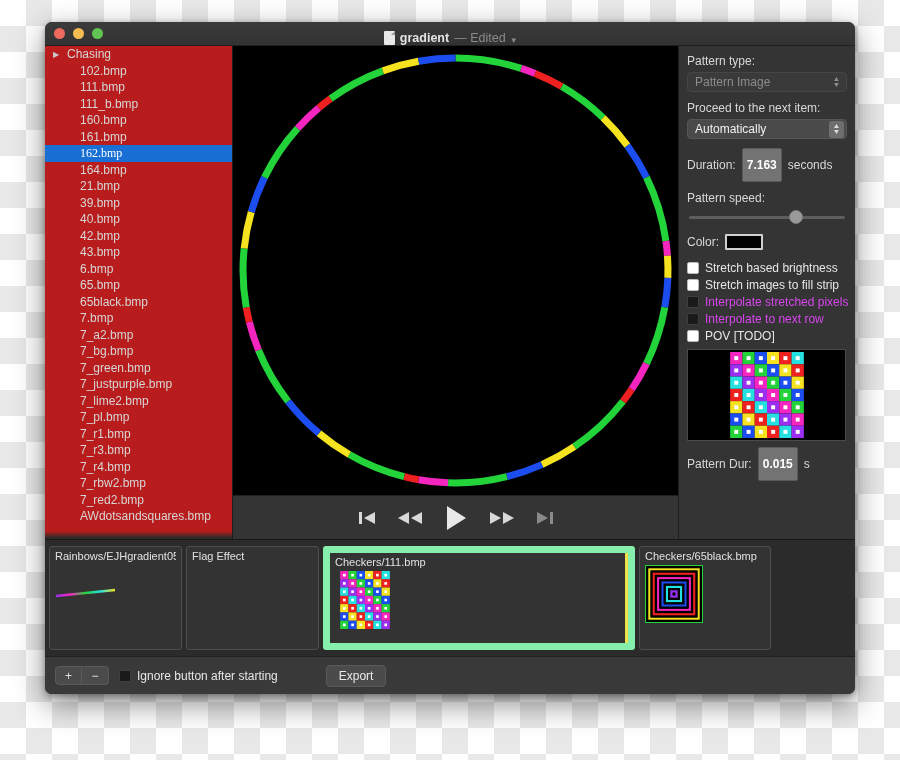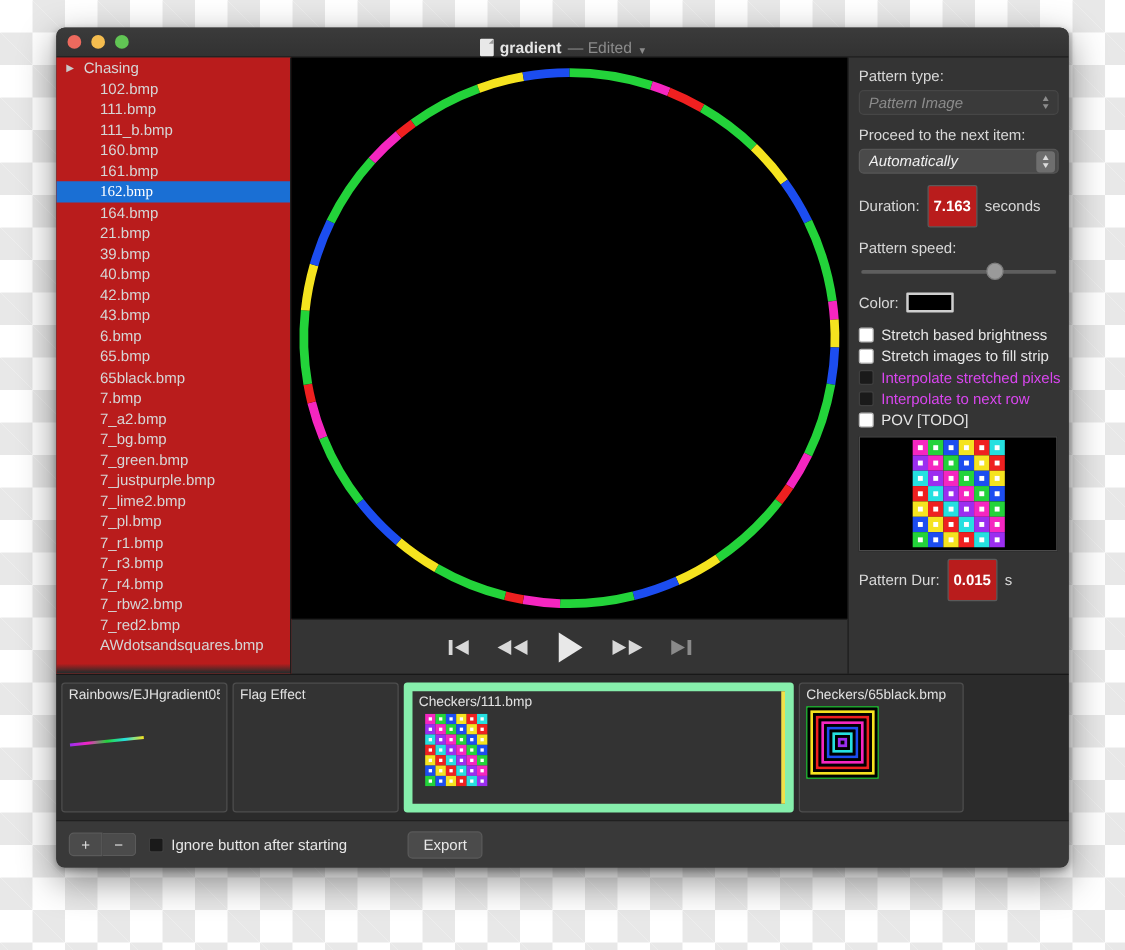--- a/index.html
+++ b/index.html
@@ -126,37 +126,36 @@
   }
   .insp-label { color: #d8d8d8; font-size: 12px; margin-bottom: 4px; }
   .insp-gap { height: 9px; }
 
   .popup {
     height: 20px; border-radius: 4px;
     display: flex; align-items: center;
     padding: 0 2px 0 7px;
     font-size: 12px; position: relative;
     border: 1px solid #4c4c4c;
-    font-style: italic;
   }
   .popup.disabled { background: #3a3a3a; color: #8c8c8c; border-color: #464646; }
   .popup.enabled  { background: #4a4a4a; color: #f0f0f0; border-color: #565656; }
   .popup .ptext { flex: 1; overflow: hidden; white-space: nowrap; }
   .chev-box {
     width: 15px; height: 17px; border-radius: 3px;
     display: flex; align-items: center; justify-content: center;
     font-size: 8px; line-height: 7px; color: #dcdcdc;
   }
   .popup.enabled .chev-box { background: #6e6e6e; }
   .popup.disabled .chev-box { background: transparent; color: #8c8c8c; }
   .chev-box span { display: block; transform: scaleY(0.85); }
 
   .row { display: flex; align-items: center; gap: 6px; }
   .field {
-    background: #b91c1c; color: #ffffff;
+    background: #737373; color: #ffffff;
     border: 1px solid #5a5a5a; border-radius: 2px;
     height: 17px; padding: 16px 4px;
     font-size: 12px; font-weight: bold;
     display: flex; align-items: center;
   }
   .unit { color: #d8d8d8; font-size: 12px; }
 
   .slider { position: relative; height: 16px; margin: 3px 0 0 0; }
   .slider-track {
     position: absolute; left: 2px; right: 2px; top: 7px; height: 3px;

